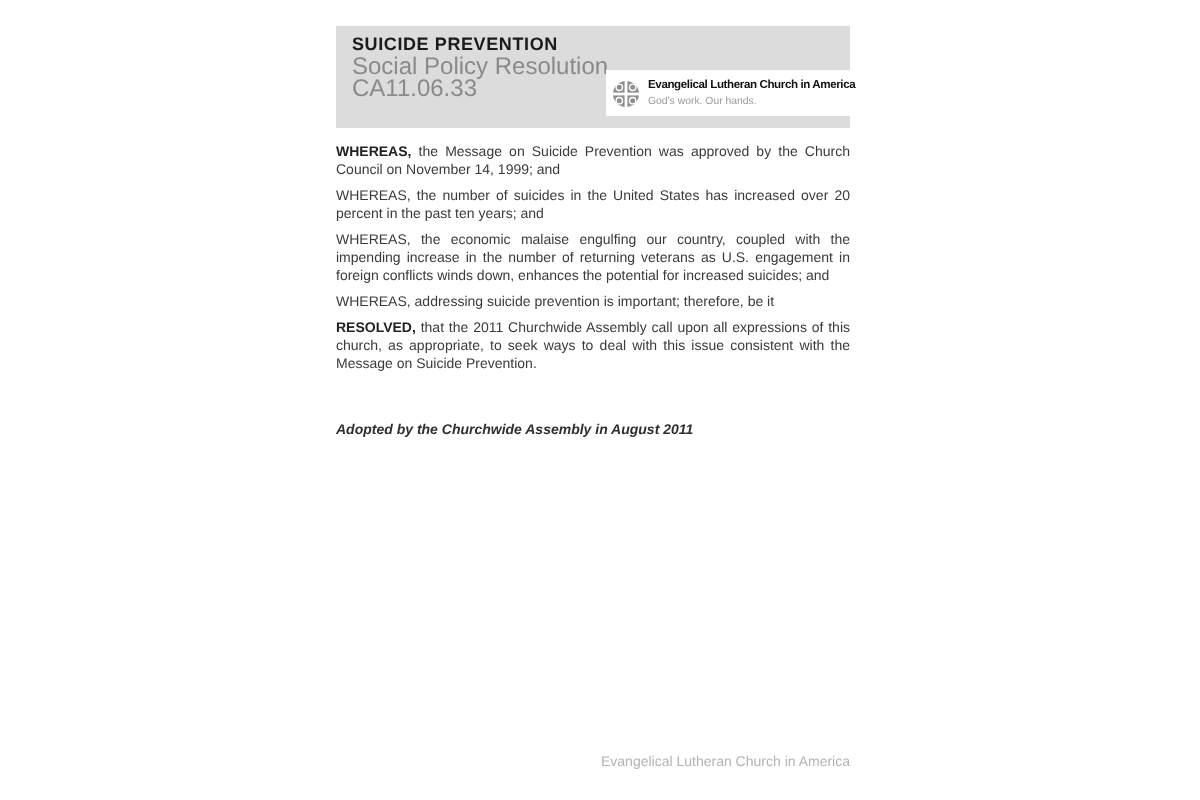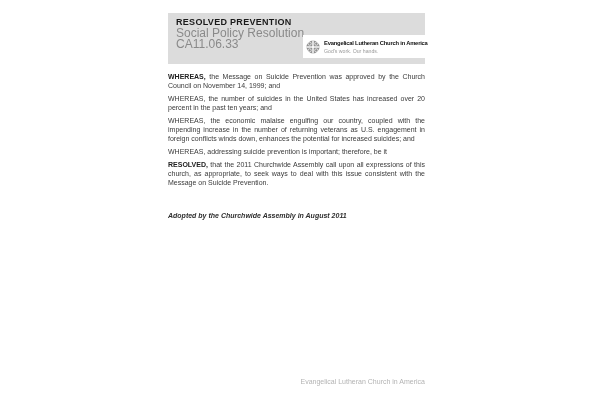--- a/index.html
+++ b/index.html
@@ -123,21 +123,21 @@
     line-height: 8px;
   }
 </style>
 </head>
 <body>
 
 <div class="page">
 
   <div class="header-box">
     <div class="header-text">
-      <div class="doc-title">RESOLVED PREVENTION</div>
+      <div class="doc-title">SUICIDE PREVENTION</div>
       <div class="doc-subtitle">Social Policy Resolution</div>
       <div class="doc-number">CA11.06.33</div>
     </div>
 
     <div class="logo-plate">
       <svg class="emblem" viewBox="0 0 28 28" aria-hidden="true">
         <circle class="emblem-circle" cx="14" cy="14" r="13"></circle>
         <path d="M12.6 1h2.8v26h-2.8z" fill="#ffffff"></path>
         <path d="M1 12.6h26v2.8H1z" fill="#ffffff"></path>
         <circle cx="7.3" cy="7.3" r="3.2" fill="none" stroke="#ffffff" stroke-width="1.4"></circle>

